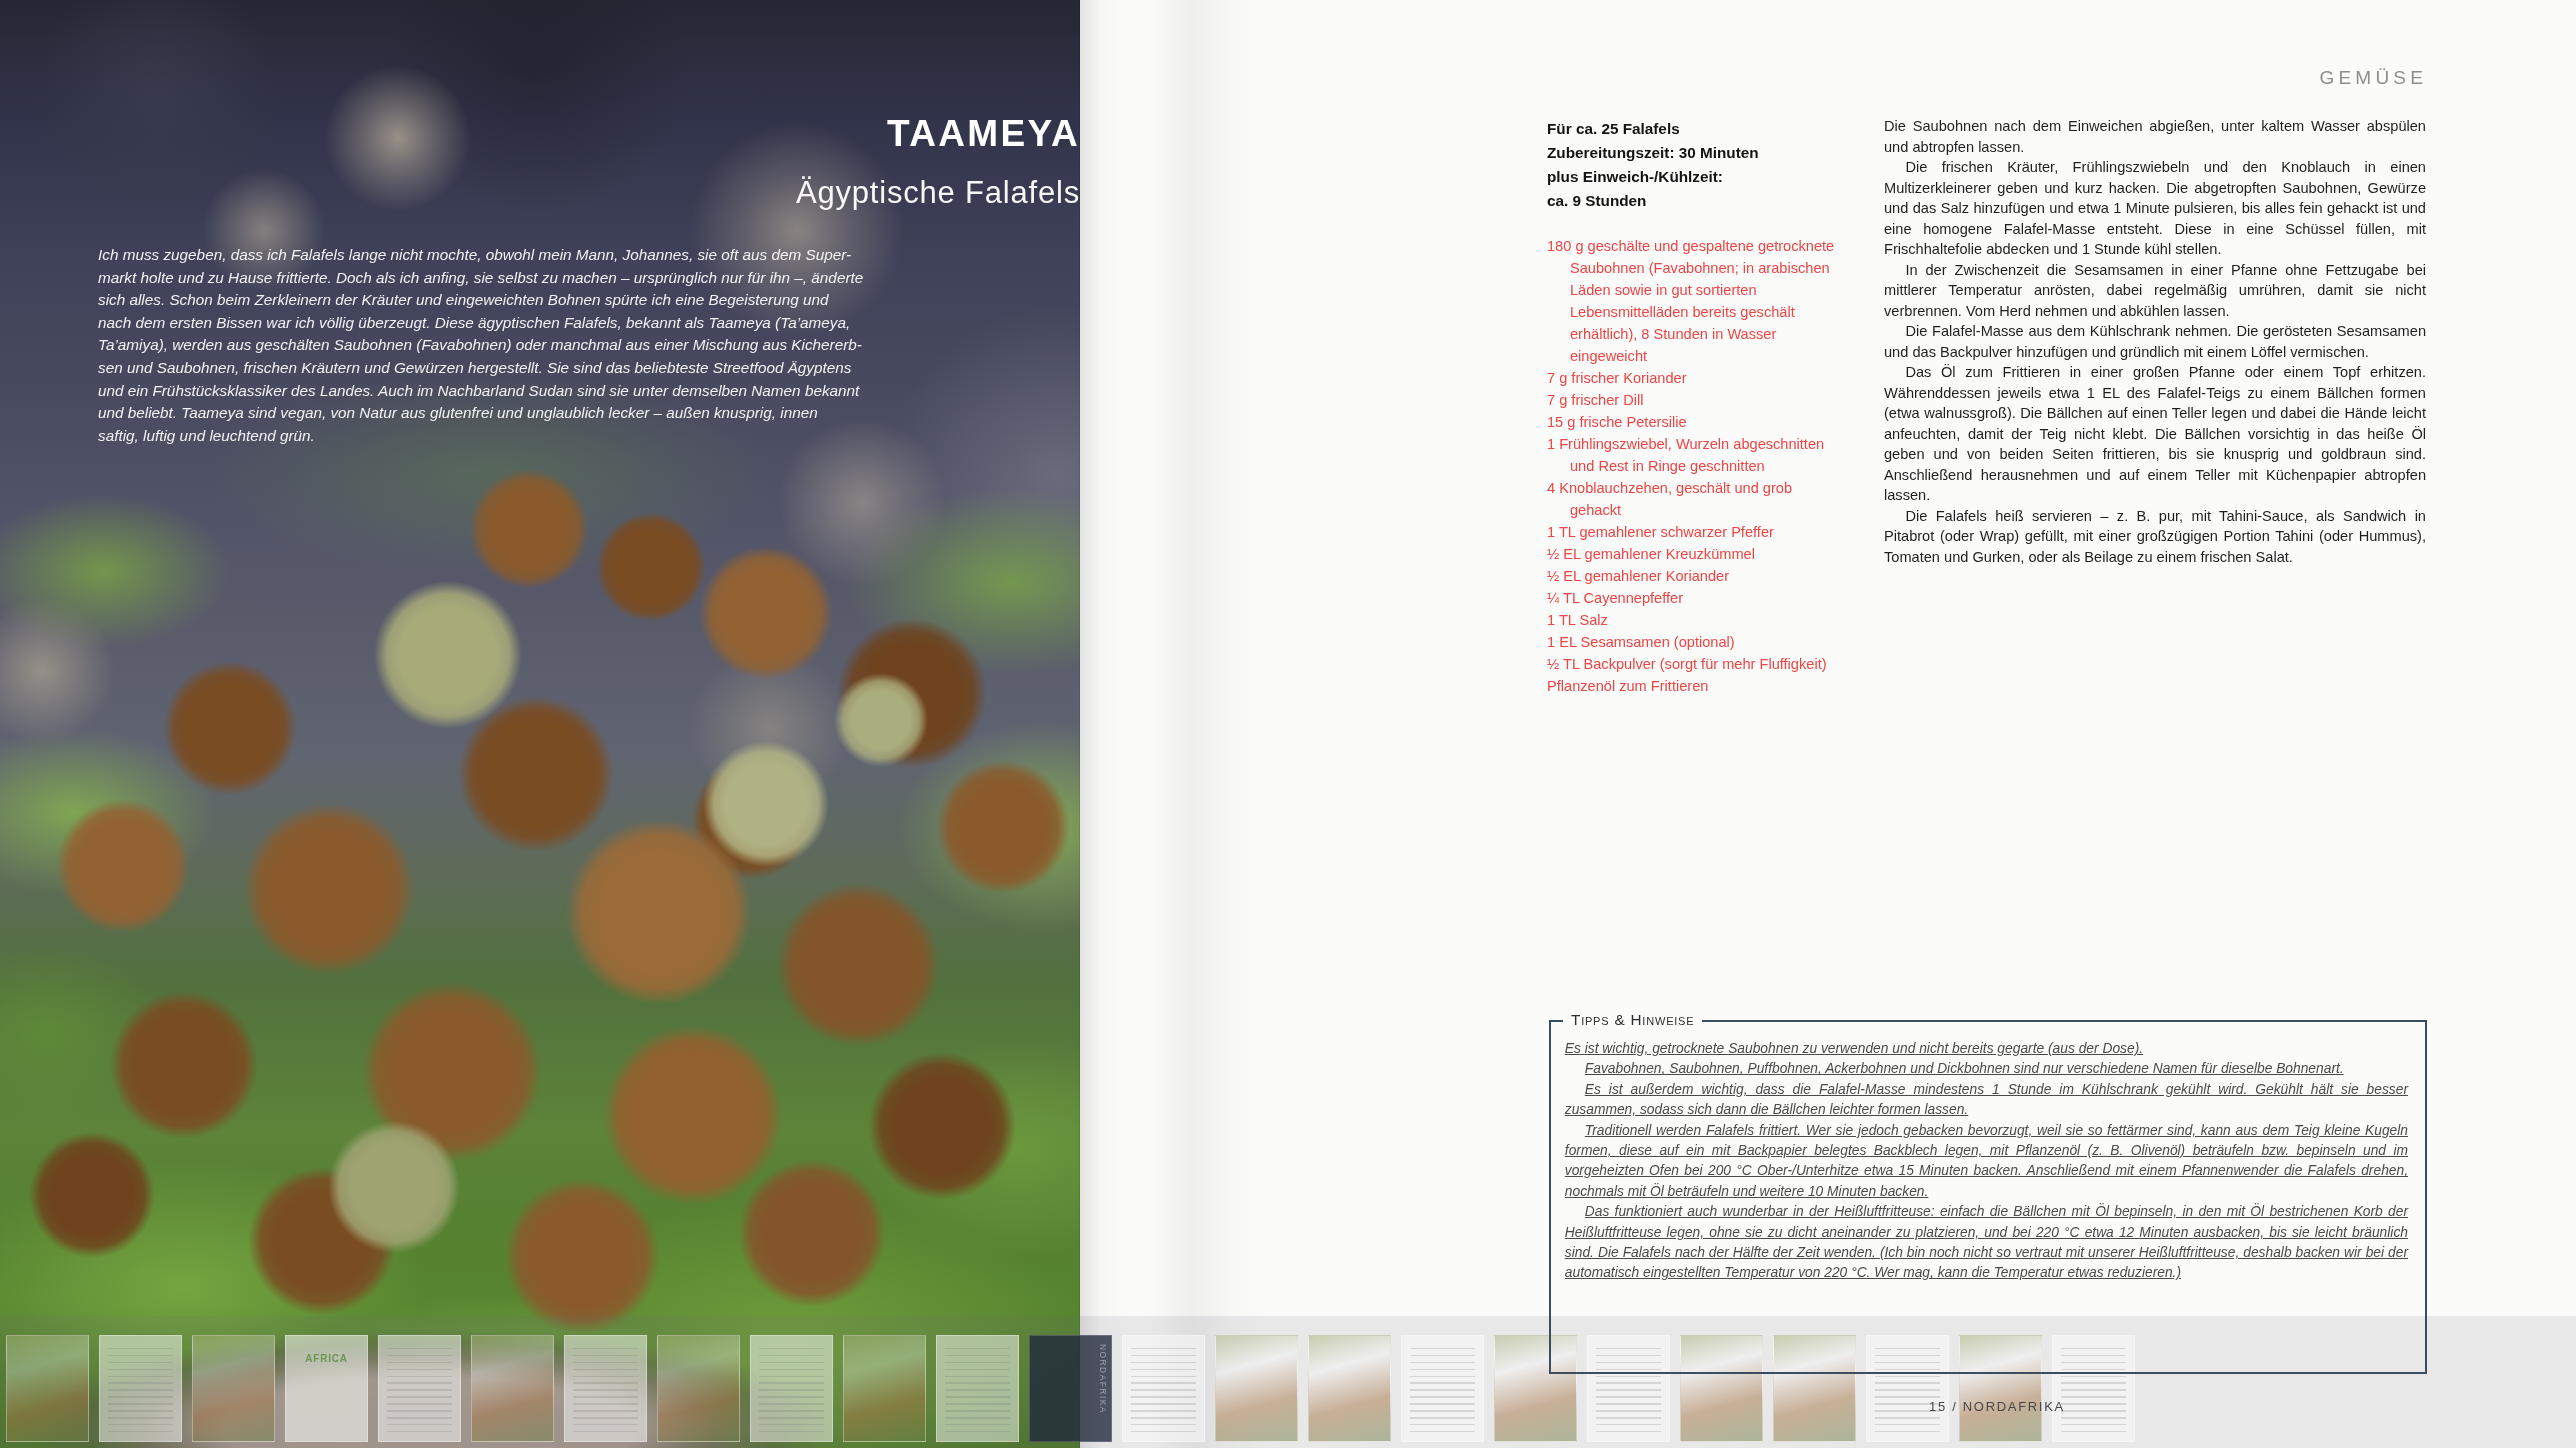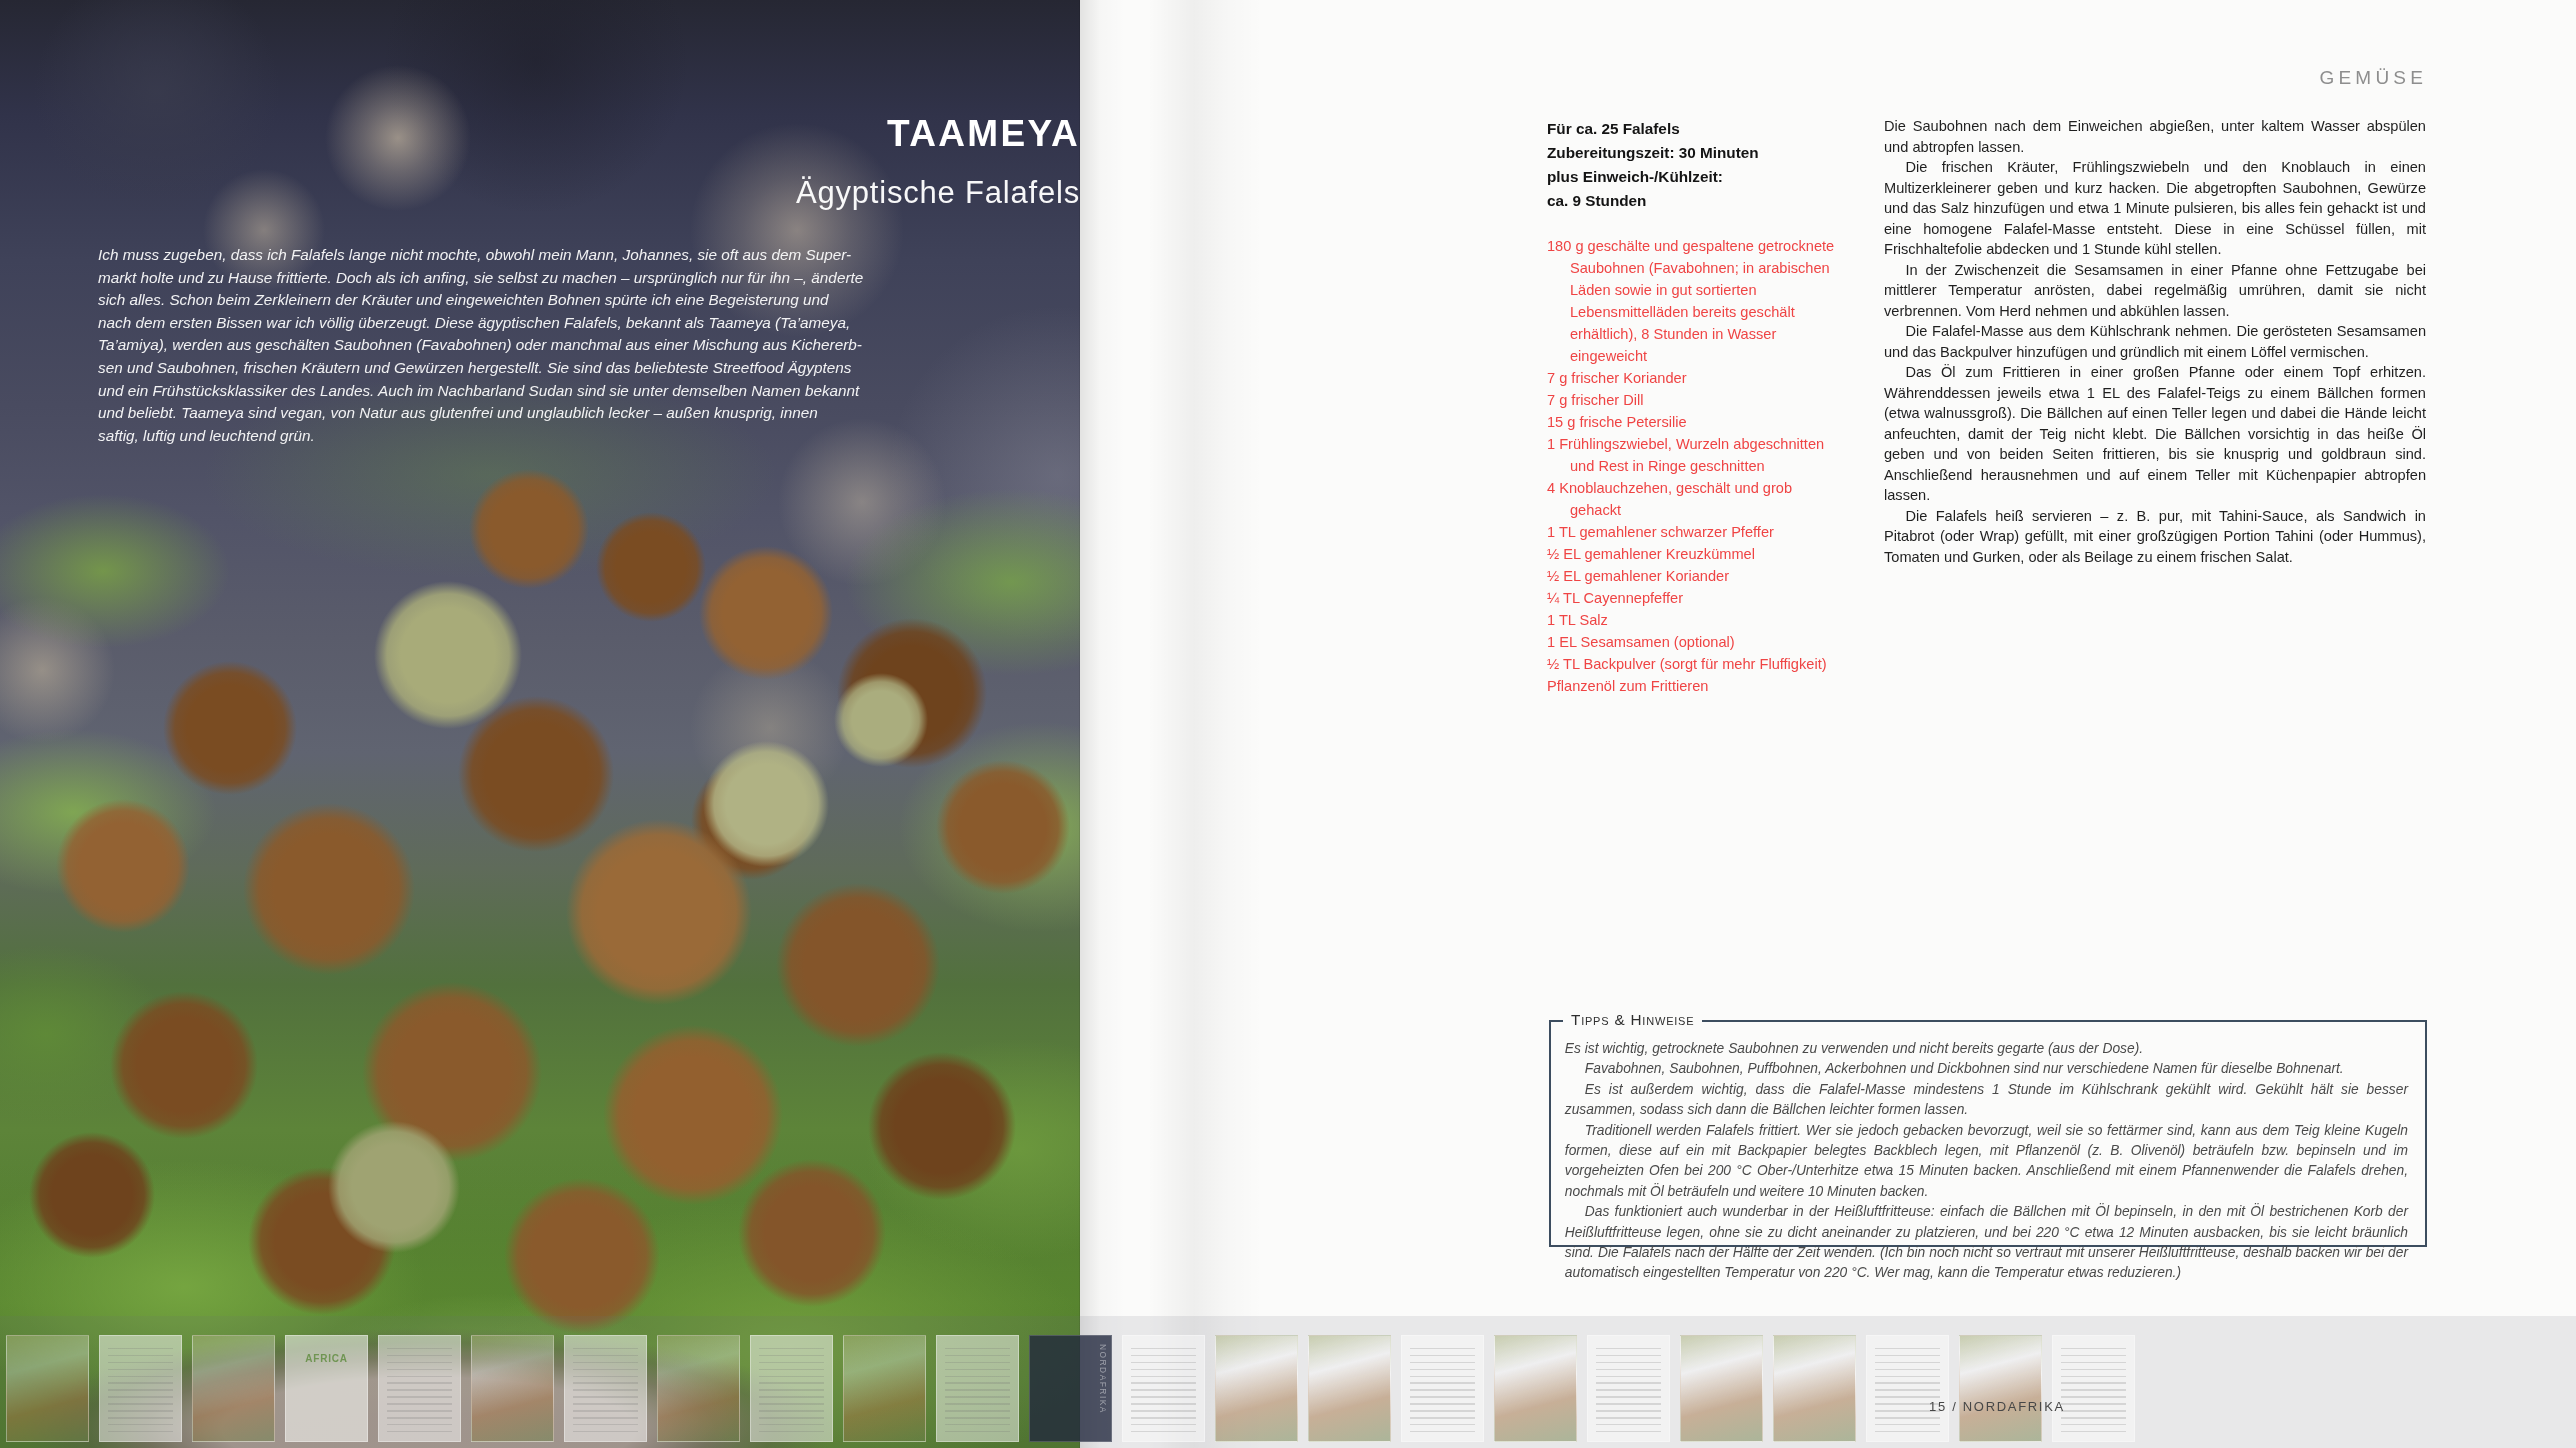--- a/index.html
+++ b/index.html
@@ -79,23 +79,23 @@
 
   
   .page-right{position:absolute;inset:0;z-index:3;}
   .category{position:absolute;right:149px;top:67px;font-size:19px;letter-spacing:0.22em;color:#8e8e8e;}
   .meta{position:absolute;left:1547px;top:117px;width:322px;font-size:15.3px;font-weight:700;line-height:24px;color:#141414;}
   .ingredients{position:absolute;left:1547px;top:235px;width:299px;font-size:14.6px;line-height:22px;color:#ef4444;}
   .ing-line{padding-left:23px;text-indent:-23px;}
   .steps{position:absolute;left:1884px;top:116px;width:542px;font-size:14.6px;line-height:20.5px;color:#1f1f1f;text-align:justify;hyphens:auto;}
   .steps p{margin:0;}
   .steps p + p{text-indent:21.4px;}
-  .tips-box{position:absolute;left:1549px;top:1020px;width:878px;height:227px;border:2.3px solid #3c4d5f;box-sizing:border-box;}
+  .tips-box{position:absolute;left:1549px;top:1020px;width:878px;height:354px;border:2.3px solid #3c4d5f;box-sizing:border-box;}
   .tips-label{position:absolute;top:-11.5px;left:12.3px;background:#fbfbfa;padding:0 7.7px;font-size:15.3px;font-variant:small-caps;letter-spacing:0.8px;color:#2e2e2e;}
-  .tips-text{padding:17px 17px 0 13.8px;font-style:italic;font-size:13.8px;line-height:20.4px;color:#4a4a4a;text-align:justify;hyphens:auto;}
+  .tips-text{padding:17px 17px 0 13.8px;font-style:italic;font-size:13.8px;line-height:20.4px;color:#4a4a4a;text-align:justify;hyphens:auto;text-decoration:underline;}
   .tips-text p{margin:0;}
   .tips-text p + p{text-indent:20px;}
   .page-num{position:absolute;left:1929px;top:1399px;font-size:13px;letter-spacing:0.13em;color:#474747;}
 
   
   .strip{position:absolute;left:0;top:1316px;width:2576px;height:133px;z-index:2;
     background:rgba(108,112,122,0.13);
     display:flex;align-items:flex-start;gap:10px;padding:19px 0 0 6.1px;box-sizing:border-box;}
   .thumb{position:relative;flex:0 0 83px;width:83px;height:107px;
     border:0.8px solid rgba(255,255,255,0.35);box-sizing:border-box;background:rgba(255,255,255,0.30);}

